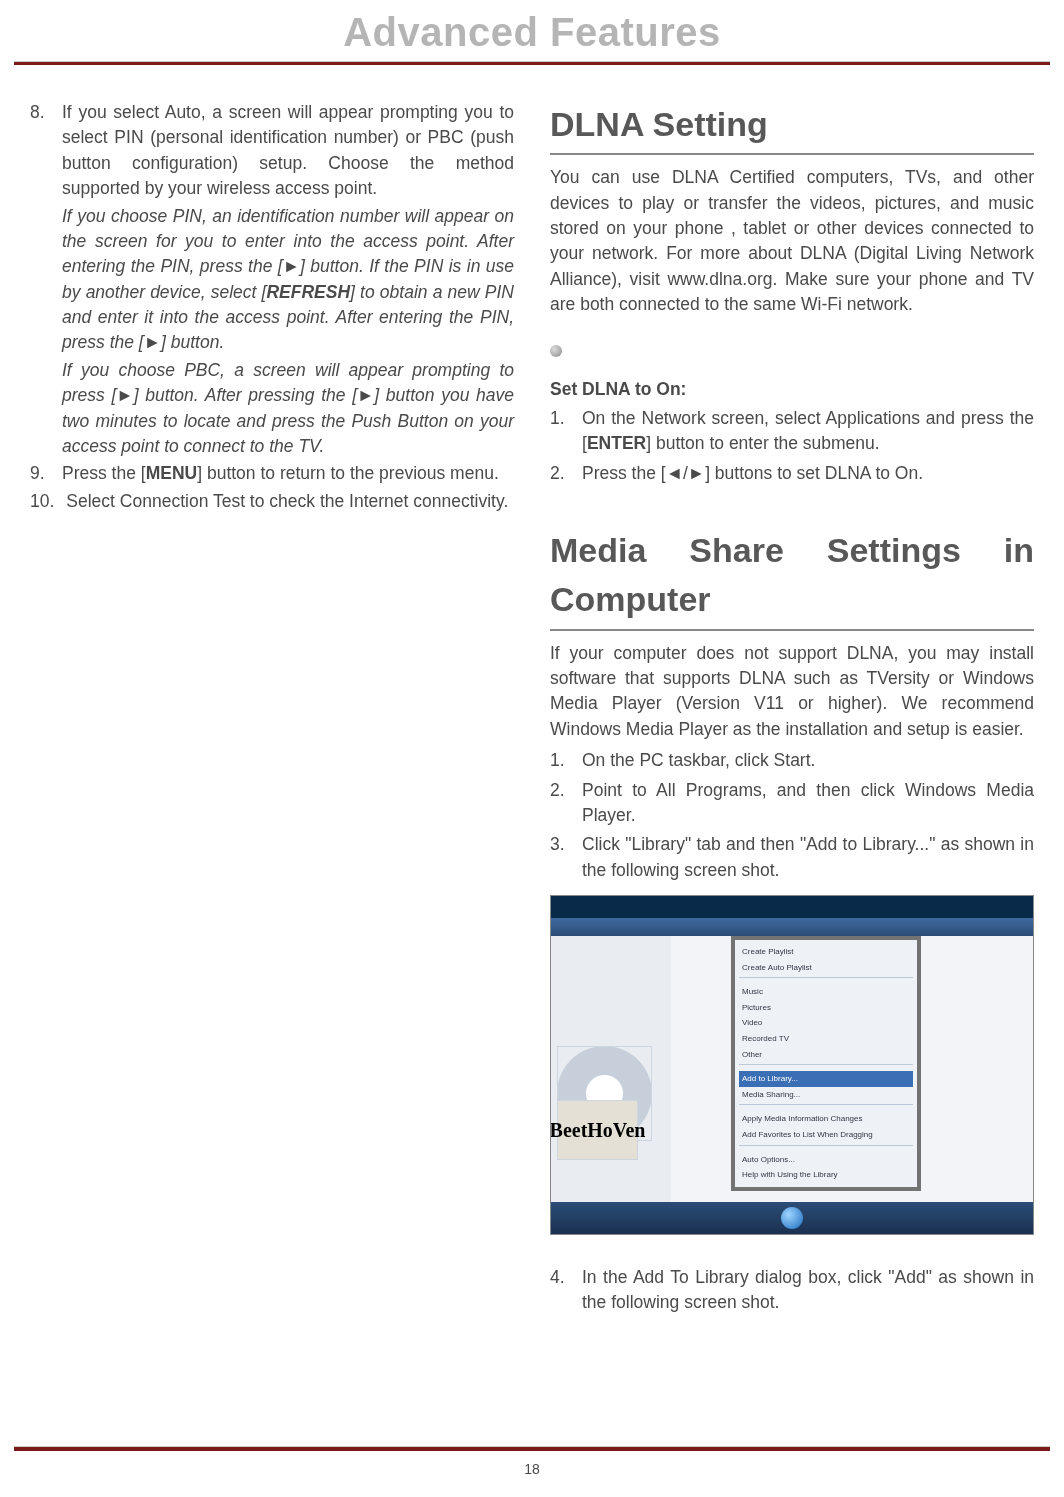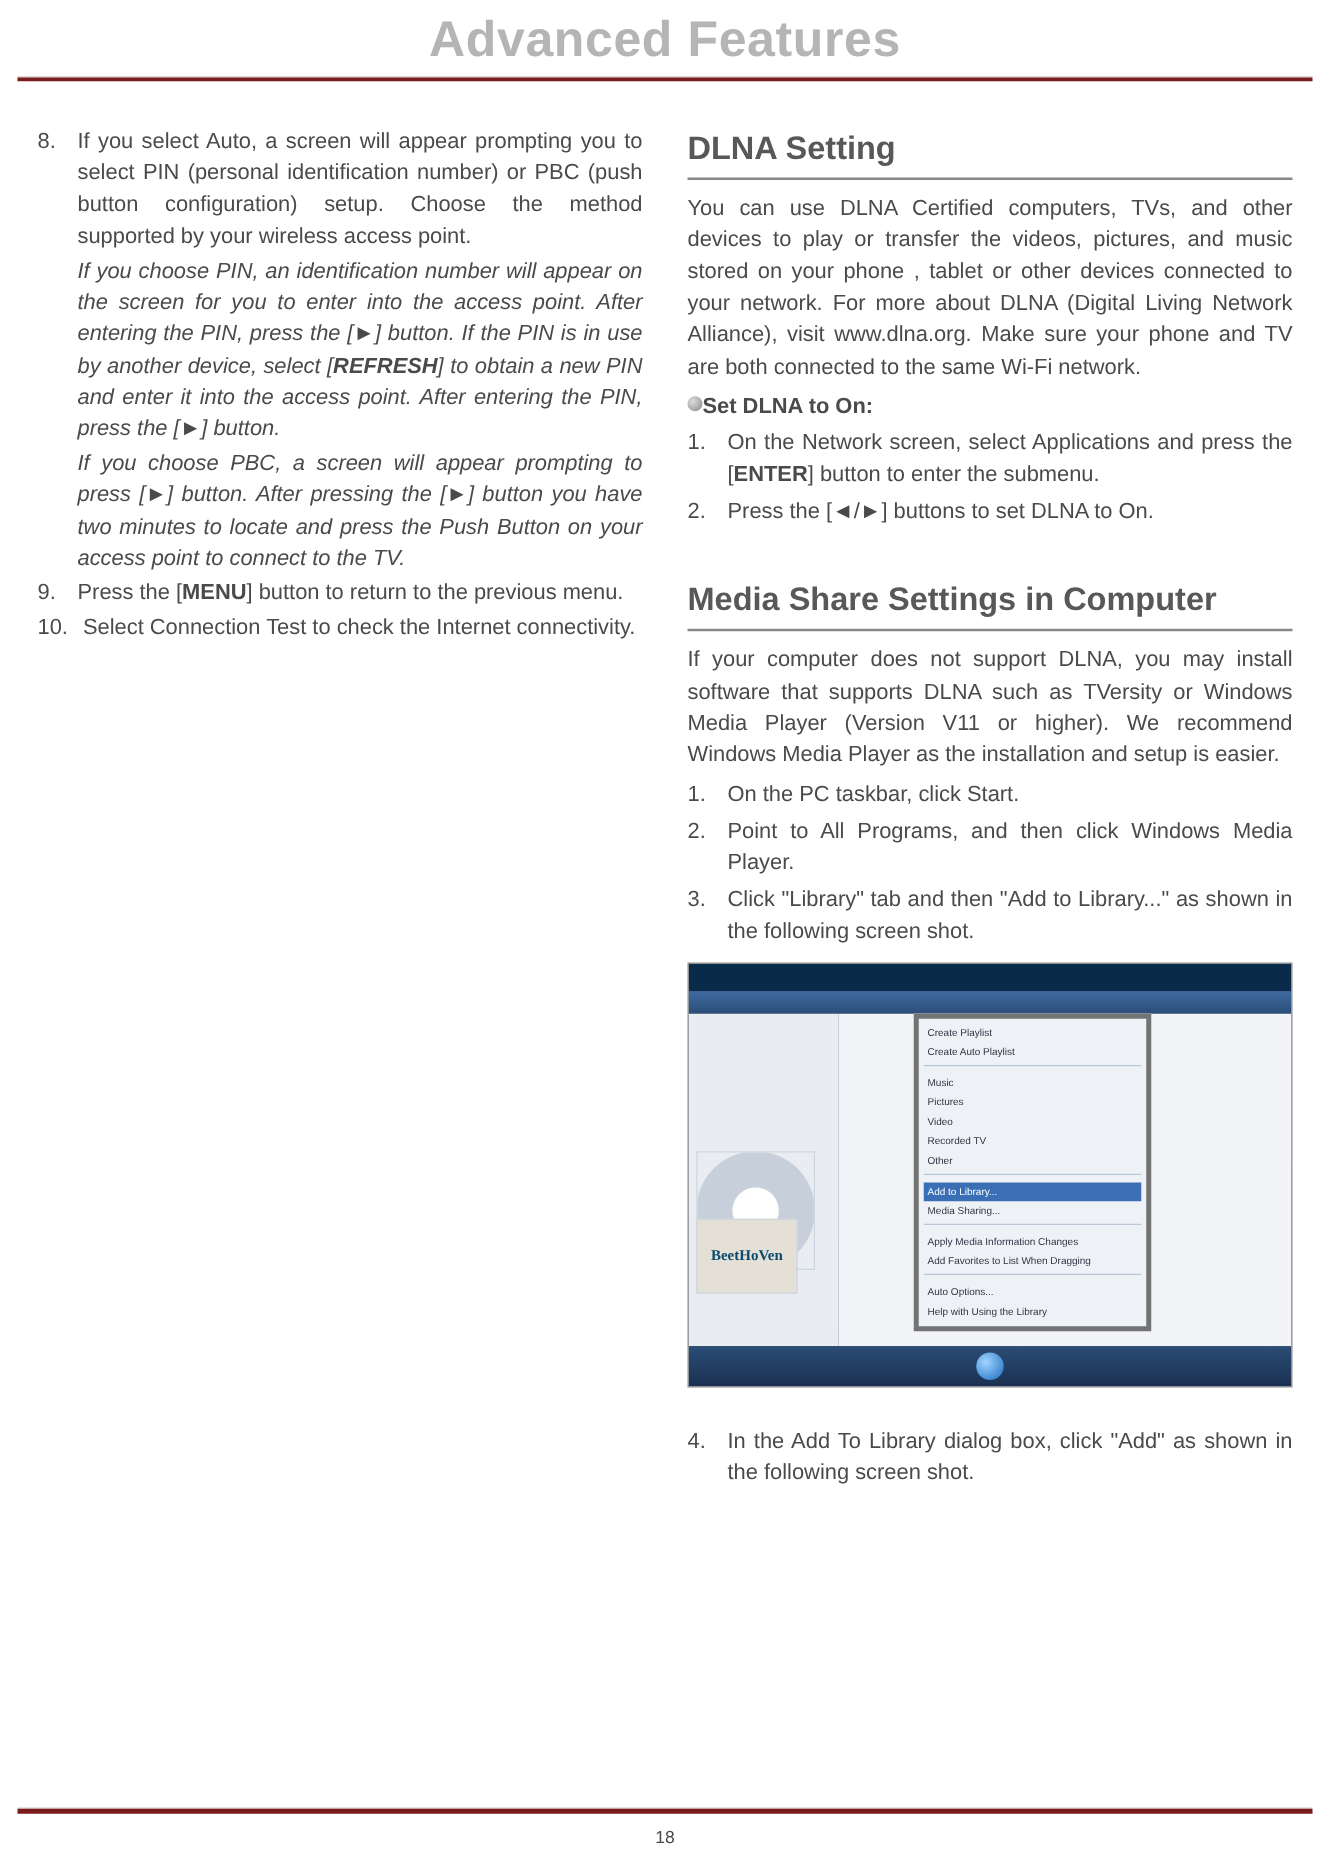--- a/index.html
+++ b/index.html
@@ -53,35 +53,36 @@
   }
   .num-item .num { flex: 0 0 20px; text-align: left; }
   .num-item .txt { flex: 1; }
   .indent-block {
     margin-left: 32px;
     margin-top: 2px;
     margin-bottom: 2px;
     font-style: italic;
   }
   .section-heading {
-    font-size: 26px;
+    font-size: 34px;
     font-weight: bold;
     color: #585858;
     border-bottom: 2px solid #888888;
     padding-bottom: 4px;
     margin-bottom: 10px;
     margin-top: 0;
   }
   .section-heading.mtop { margin-top: 40px; }
   .para { margin-bottom: 6px; }
   .bullet-row {
     display: flex;
     align-items: flex-start;
-    gap: 0;
-    margin: 6px 0 4px 0;
+    gap: 20px;
+    margin: 22px 0 4px 0;
+    flex-direction: column;
   }
   .bullet-icon {
     width: 12px; height: 12px;
     border-radius: 50%;
     background: radial-gradient(circle at 35% 35%, #dddddd, #888888);
     margin-top: 5px;
     flex: 0 0 12px;
   }
   .bullet-text { flex: 1; font-weight: bold; }
   .ol-item {
@@ -134,21 +135,21 @@
   }
   .sp-albumart {
     position: absolute; left: 6px; top: 110px; width: 95px; height: 95px;
     background: radial-gradient(circle at 50% 50%, #fff 0 18px, #c7d0da 19px 47px, #e9edf2 48px);
     border: 1px solid #cdd6e0;
   }
   .sp-bottomart {
     position: absolute; left: 6px; bottom: 42px; width: 81px; height: 60px;
     background: #e4e0d6; border: 1px solid #cdd6e0;
     display:flex; align-items:center; justify-content:center;
-    font-family: serif; font-size: 12px; color:#0c4a6e; font-weight:bold;
+    font-family: serif; font-size: 20px; color:#000000; font-weight:bold;
   }
   .footer-rule-gray {
     border: none;
     border-top: 1px solid #cccccc;
     margin: 0 14px;
   }
   .footer-rule-red {
     border: none;
     border-top: 4px solid #7a1a1a;
     margin: 0 14px 10px 14px;

